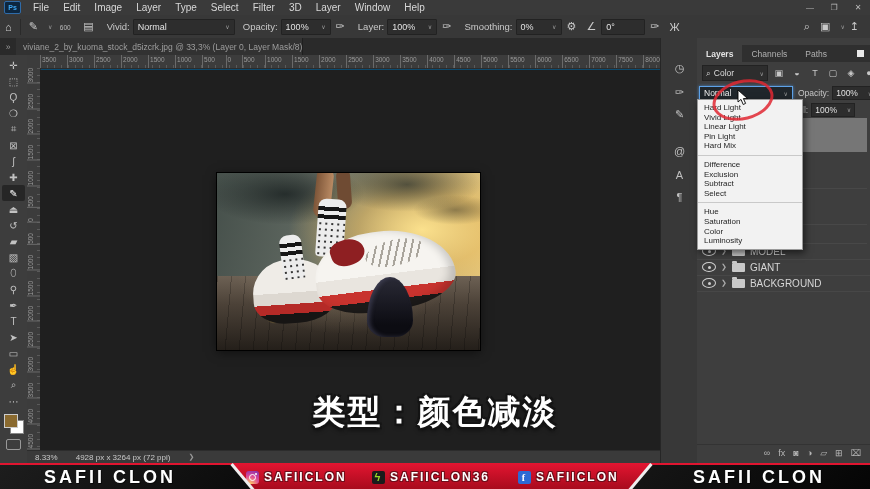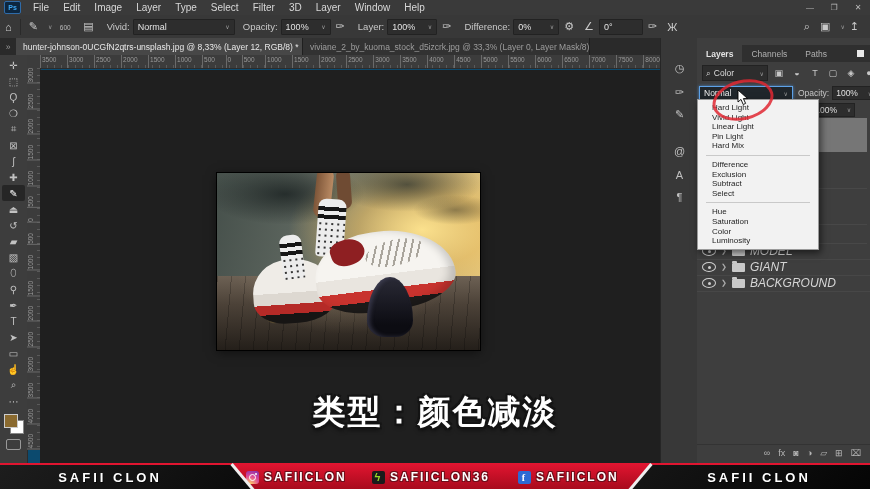--- a/index.html
+++ b/index.html
@@ -144,28 +144,28 @@
   .sel-layer-block{position:absolute;top:80px;left:0;right:3px;height:34px;background:#767676;}
   .layer-row{position:absolute;left:0;right:3px;height:36px;border-bottom:1px solid #484848;}
   .group-row{position:absolute;left:0;right:0;height:16px;display:flex;align-items:center;gap:5px;
              padding:0 5px;border-bottom:1px solid #474747;color:#d5d5d5;}
   .eye{width:12px;height:8px;border:1px solid #cfcfcf;border-radius:50%;position:relative;flex:none;}
   .eye::after{content:"";position:absolute;left:50%;top:50%;width:3px;height:3px;margin:-1.5px 0 0 -1.5px;
               background:#cfcfcf;border-radius:50%;}
   .chev{color:#aaa;font-size:7px;}
   .folder{width:13px;height:9px;background:#c9c9c9;border-radius:1px;position:relative;flex:none;}
   .folder::before{content:"";position:absolute;top:-2px;left:0;width:5px;height:2px;background:#c9c9c9;border-radius:1px 1px 0 0;}
-  .group-name{font-size:12px;font-style:italic;}
+  .group-name{font-size:10px;}
   .panel-bottom{position:absolute;bottom:2px;left:0;right:0;height:16px;display:flex;align-items:center;
                 justify-content:flex-end;gap:8px;padding:0 9px;color:#b5b5b5;border-top:1px solid #333;}
   .pb-icon{font-size:9px;}
 
   
   .blend-popup{position:absolute;left:697px;top:99px;width:104px;background:#f2f2f2;border:1px solid #9a9a9a;
-               box-shadow:2px 3px 7px rgba(0,0,0,.55);z-index:30;padding:3px 8px;}
+               box-shadow:2px 3px 7px rgba(0,0,0,.55);z-index:30;padding:3px 0;}
   .bp-item{height:9.6px;line-height:9.6px;padding-left:6px;font-size:8px;color:#1e1e1e;white-space:nowrap;}
   .bp-sep{height:1px;background:#c9c9c9;margin:4px 0;}
 
   
   .anno-circle{position:absolute;left:712px;top:80px;width:56px;height:34px;border:3px solid rgba(225,40,50,.85);
                border-radius:50%;transform:rotate(-14deg);z-index:35;}
   .cursor{position:absolute;left:737px;top:90px;z-index:40;}
 
   
   .statusbar{position:absolute;left:27px;top:450px;width:633px;height:13px;background:#3a3a3a;
@@ -179,21 +179,21 @@
   .banner-left{position:absolute;left:0;top:2px;width:256px;height:24px;
                background:linear-gradient(135deg,#1d1d1d,#0b0b0b);
                clip-path:polygon(0 0,232px 0,254px 24px,0 24px);
                display:flex;align-items:center;justify-content:center;padding-right:36px;box-sizing:border-box;}
   .banner-right{position:absolute;left:630px;top:2px;width:240px;height:24px;
                 background:linear-gradient(135deg,#161616,#050505);
                 clip-path:polygon(22px 0,240px 0,240px 24px,0 24px);
                 display:flex;align-items:center;justify-content:center;padding-left:18px;box-sizing:border-box;}
   .diag-l{position:absolute;left:241px;top:-3px;width:3px;height:34px;background:#eee;transform:rotate(-40deg);z-index:3;}
   .diag-r{position:absolute;left:639px;top:-3px;width:3px;height:34px;background:#eee;transform:rotate(40deg);z-index:3;}
-  .banner-text{font-size:13px;font-weight:bold;letter-spacing:3px;color:#fff;
+  .banner-text{font-size:18px;font-weight:bold;letter-spacing:3px;color:#fff;
                text-shadow:1px 1px 0 rgba(0,0,0,.55);white-space:nowrap;}
   .social{position:absolute;top:2px;height:24px;display:flex;align-items:center;gap:5px;color:#fff;
           font-weight:bold;font-size:12px;letter-spacing:2px;
           text-shadow:1px 1px 0 #6d0e1a,-1px -1px 0 #6d0e1a,1px -1px 0 #6d0e1a,-1px 1px 0 #6d0e1a;}
   .ig-icon{width:13px;height:13px;border-radius:3px;position:relative;flex:none;
            background:radial-gradient(circle at 30% 110%,#fdc468 10%,#df4996 55%,#8134af 95%);}
   .ig-icon::before{content:"";position:absolute;inset:3px;border:1.5px solid #fff;border-radius:50%;}
   .ig-icon::after{content:"";position:absolute;right:2px;top:2px;width:2px;height:2px;background:#fff;border-radius:50%;}
   .bolt-icon{width:13px;height:13px;background:#1b1b1b;border-radius:2px;color:#9bdc28;font-size:11px;
              display:flex;align-items:center;justify-content:center;flex:none;text-shadow:none;}
@@ -248,21 +248,21 @@
       <span>100%</span>
         <span class="ob-caret">∨</span>
     </span>
     <span class="ob-icon">✑</span>
     <span class="ob-label">Layer:</span>
     <span class="ob-select" style="width:40px;">
       <span>100%</span>
         <span class="ob-caret">∨</span>
     </span>
     <span class="ob-icon">✑</span>
-    <span class="ob-label">Difference:</span>
+    <span class="ob-label">Smoothing:</span>
     <span class="ob-select" style="width:36px;">
       <span>0%</span>
         <span class="ob-caret">∨</span>
     </span>
     <span class="ob-icon">⚙</span>
     <span class="ob-icon">∠</span>
     <span class="ob-select" style="width:34px;">
       <span>0°</span>
     </span>
     <span class="ob-icon">✑</span>
@@ -271,23 +271,20 @@
       <span class="ob-icon">⌕</span>
       <span class="ob-icon">▣</span>
       <span class="ob-caret">∨</span>
       <span class="ob-icon">↥</span>
     </span>
   </div>
 
   <div class="tabbar">
     <span class="tab-overflow">»</span>
     <span id="doc-tabs" style="display:flex;align-items:stretch;">
-        <div class="doc-tab active">
-          <span>hunter-johnson-0UCGfN2qtrs-unsplash.jpg @ 8,33% (Layer 12, RGB/8) *</span>
-        </div>
         <div class="doc-tab">
           <span>viviane_2_by_kuoma_stock_d5izcrk.jpg @ 33,3% (Layer 0, Layer Mask/8) *</span>
         </div>
       </span>
   </div>
 
   <div class="toolbar">
     <span id="tools" style="display:flex;flex-direction:column;align-items:center;">
         <div class="tool">✛</div>
         <div class="tool">⬚</div>
@@ -486,20 +483,25 @@
       <div class="bp-item">Luminosity</div>
     </div>
 
   <div class="anno-circle"></div>
   <div class="cursor">
     <svg width="13" height="16" viewBox="0 0 13 16">
       <polygon points="1,0 1,12 4,9.4 6.2,14.5 8.6,13.4 6.4,8.6 10.6,8.6" fill="#ffffff" stroke="#000000" stroke-width="0.9"></polygon>
     </svg>
   </div>
 
+  <div class="statusbar">
+    <span>8.33%</span>
+    <span>4928 px x 3264 px (72 ppi)</span>
+    <span class="sb-chev">❯</span>
+  </div>
 
   <div class="banner">
     <div class="diag-l"></div>
     <div class="diag-r"></div>
     <div class="banner-left">
       <span class="banner-text">SAFII CLON</span>
     </div>
     <div id="socials">
         <div class="social" style="left: 246px;">
           <span class="ig-icon"></span>

